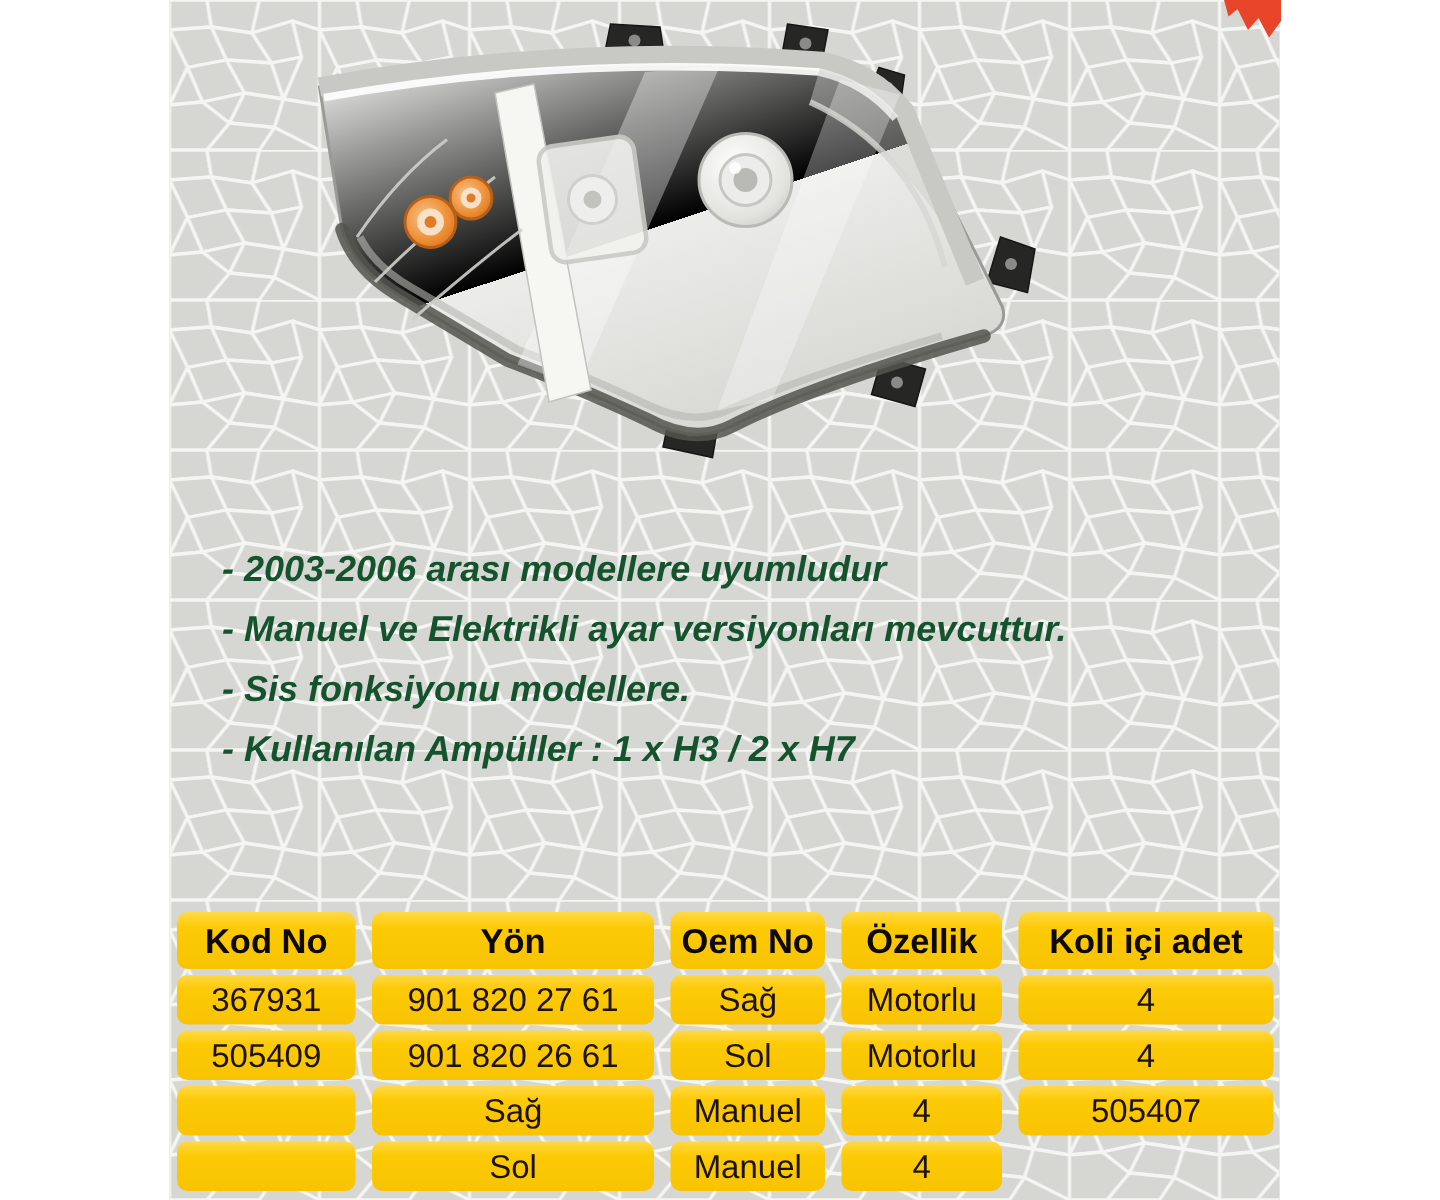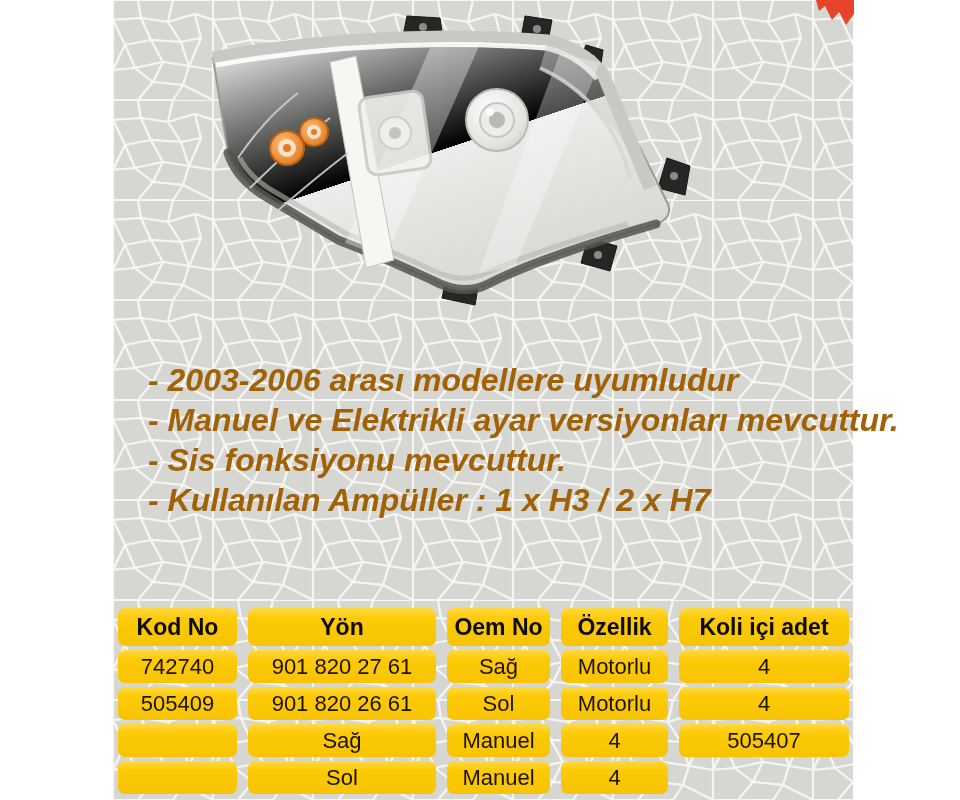--- a/index.html
+++ b/index.html
@@ -17,21 +17,21 @@
   
   .corner-mark{position:absolute;left:808px;top:0;width:48px;height:30px;}
 
   
   .headlamp{position:absolute;left:180px;top:8px;width:620px;height:350px;}
 
   
   .features{position:absolute;left:148px;top:360px;width:600px;}
   .feature-line{
     height:40px;display:flex;align-items:center;
-    font-size:32px;font-weight:bold;font-style:italic;color:#a16207;
+    font-size:24px;font-weight:bold;font-style:italic;color:#14532d;
     letter-spacing:0px;white-space:nowrap;
   }
 
   
   .parts-table{
     position:absolute;left:118px;top:608px;
     display:grid;
     grid-template-columns:119px 188px 103px 107px 170px;
     grid-template-rows:38px 33px 33px 33px 33px;
     column-gap:11px;row-gap:4px;
@@ -167,32 +167,32 @@
       <circle cx="317" cy="112" r="31" fill="url(#rgProj)" stroke="#b9b9b5" stroke-width="2"></circle>
       <circle cx="317" cy="112" r="17" fill="#ececea" stroke="#c6c6c2" stroke-width="2"></circle>
       <circle cx="317" cy="112" r="8" fill="#b9b9b5"></circle>
       <circle cx="310" cy="104" r="4" fill="#ffffff" opacity="0.85"></circle>
     </g>
   </svg>
 
   <div class="features">
     <div class="feature-line">- 2003-2006 arası modellere uyumludur</div>
     <div class="feature-line">- Manuel ve Elektrikli ayar versiyonları mevcuttur.</div>
-    <div class="feature-line">- Sis fonksiyonu mevcuttur.</div>
+    <div class="feature-line">- Sis fonksiyonu modellere.</div>
     <div class="feature-line">- Kullanılan Ampüller : 1 x H3  /  2 x H7</div>
   </div>
 
   <div class="parts-table">
     <div class="cell hdr">Kod No</div>
     <div class="cell hdr">Yön</div>
     <div class="cell hdr">Oem No</div>
     <div class="cell hdr">Özellik</div>
     <div class="cell hdr">Koli içi adet</div>
 
-    <div class="cell">742740</div>
+    <div class="cell">367931</div>
     <div class="cell">901 820 27 61</div>
     <div class="cell">Sağ</div>
     <div class="cell">Motorlu</div>
     <div class="cell">4</div>
 
     <div class="cell">505409</div>
     <div class="cell">901 820 26 61</div>
     <div class="cell">Sol</div>
     <div class="cell">Motorlu</div>
     <div class="cell">4</div>

